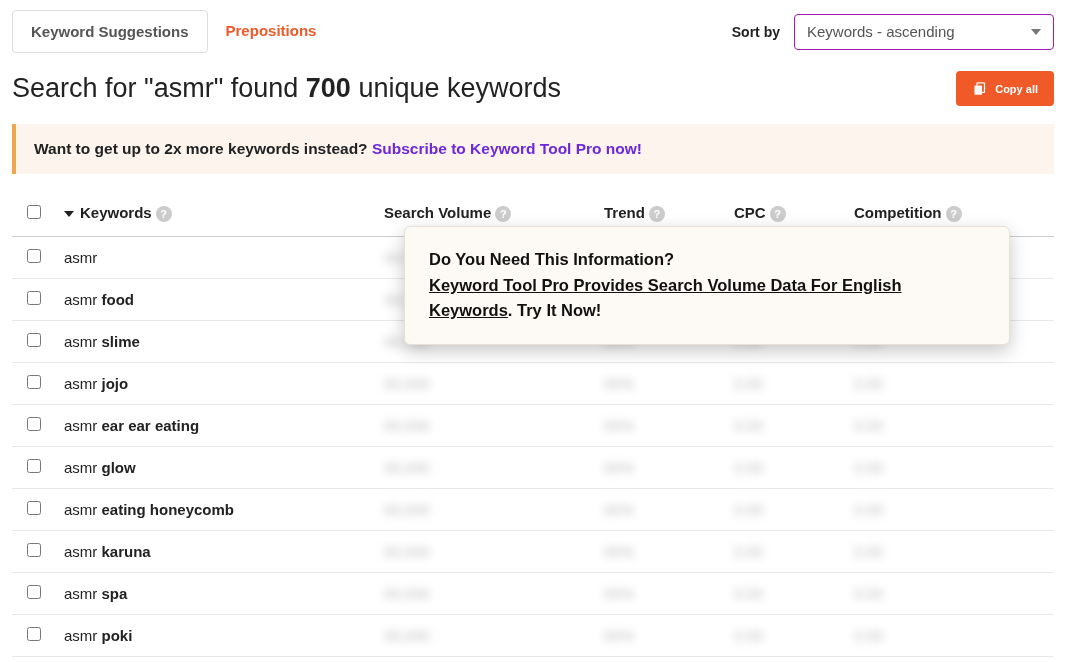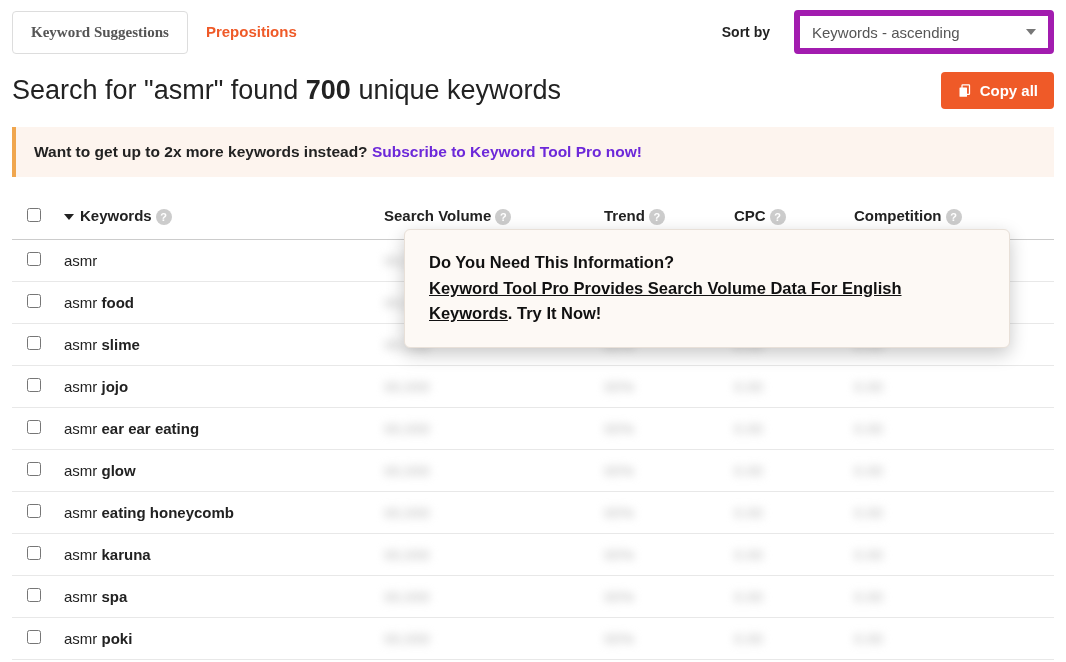--- a/index.html
+++ b/index.html
@@ -1,32 +1,32 @@
 <!DOCTYPE html>
 <html><head>
 <meta charset="utf-8">
 <style>
   * { box-sizing: border-box; margin: 0; padding: 0; }
   body { font-family: -apple-system, BlinkMacSystemFont, "Segoe UI", Helvetica, Arial, sans-serif; color: #333; background: #fff; width: 1066px; padding: 10px 12px; }
   
   .top-row { display: flex; align-items: center; margin-bottom: 18px; }
   .tabs { display: flex; }
   .tab { padding: 12px 18px; font-size: 15px; color: #ef5a28; font-weight: 700; cursor: pointer; }
-  .tab.active { color: #555; border: 1px solid #ddd; border-radius: 4px; background: #fff; font-family: Liberation Serif, serif; }
+  .tab.active { color: #555; border: 1px solid #ddd; border-radius: 4px; background: #fff; }
   
-  .sort-wrap { margin-left: auto; display: flex; align-items: center; gap: 24px; }
+  .sort-wrap { margin-left: auto; display: flex; align-items: center; gap: 14px; }
   .sort-label { font-weight: 700; font-size: 14px; color: #222; }
-  .sort-select { width: 260px; height: 44px; border: 6px solid #a21caf; border-radius: 4px; padding: 8px 12px; font-size: 15px; color: #555; background: #fff; display: flex; align-items: center; justify-content: space-between; cursor: pointer; }
+  .sort-select { width: 260px; height: 36px; border: 1px solid #a21caf; border-radius: 4px; padding: 8px 12px; font-size: 15px; color: #555; background: #fff; display: flex; align-items: center; justify-content: space-between; cursor: pointer; }
   .caret-down { width: 0; height: 0; border-left: 5px solid transparent; border-right: 5px solid transparent; border-top: 6px solid #777; }
   
   .headline-row { display: flex; align-items: center; margin-bottom: 18px; }
   .headline { font-size: 27px; font-weight: 400; color: #222; }
   .headline .count { font-weight: 700; }
   .actions { margin-left: auto; display: flex; gap: 10px; }
-  .btn { background: #ef5a28; color: #fff; border: none; border-radius: 4px; padding: 10px 16px; font-size: 15px; font-weight: 600; cursor: pointer; display: inline-flex; align-items: center; gap: 8px; }
+  .btn { background: #ef5a28; color: #fff; border: none; border-radius: 4px; padding: 10px 16px; font-size: 11px; font-weight: 600; cursor: pointer; display: inline-flex; align-items: center; gap: 8px; }
   .btn .small-caret { width: 0; height: 0; border-left: 4px solid transparent; border-right: 4px solid transparent; border-top: 5px solid #fff; margin-left: 2px; }
   .icon-svg { width: 15px; height: 15px; flex-shrink: 0; }
   
   .promo { background: #fdf4ee; border-left: 4px solid #f0a64e; padding: 16px 18px; margin-bottom: 16px; font-size: 15.5px; font-weight: 600; color: #222; }
   .promo a { color: #6d28d9; text-decoration: none; }
   
   .table-wrap { position: relative; }
   table { width: 100%; border-collapse: collapse; }
   thead th { text-align: left; font-size: 15px; font-weight: 700; color: #222; padding: 14px 8px; border-bottom: 1px solid #ccc; }
   thead th .help { display: inline-block; width: 16px; height: 16px; border-radius: 50%; background: #ccc; color: #fff; font-size: 11px; font-weight: 700; text-align: center; line-height: 16px; margin-left: 4px; vertical-align: middle; }

